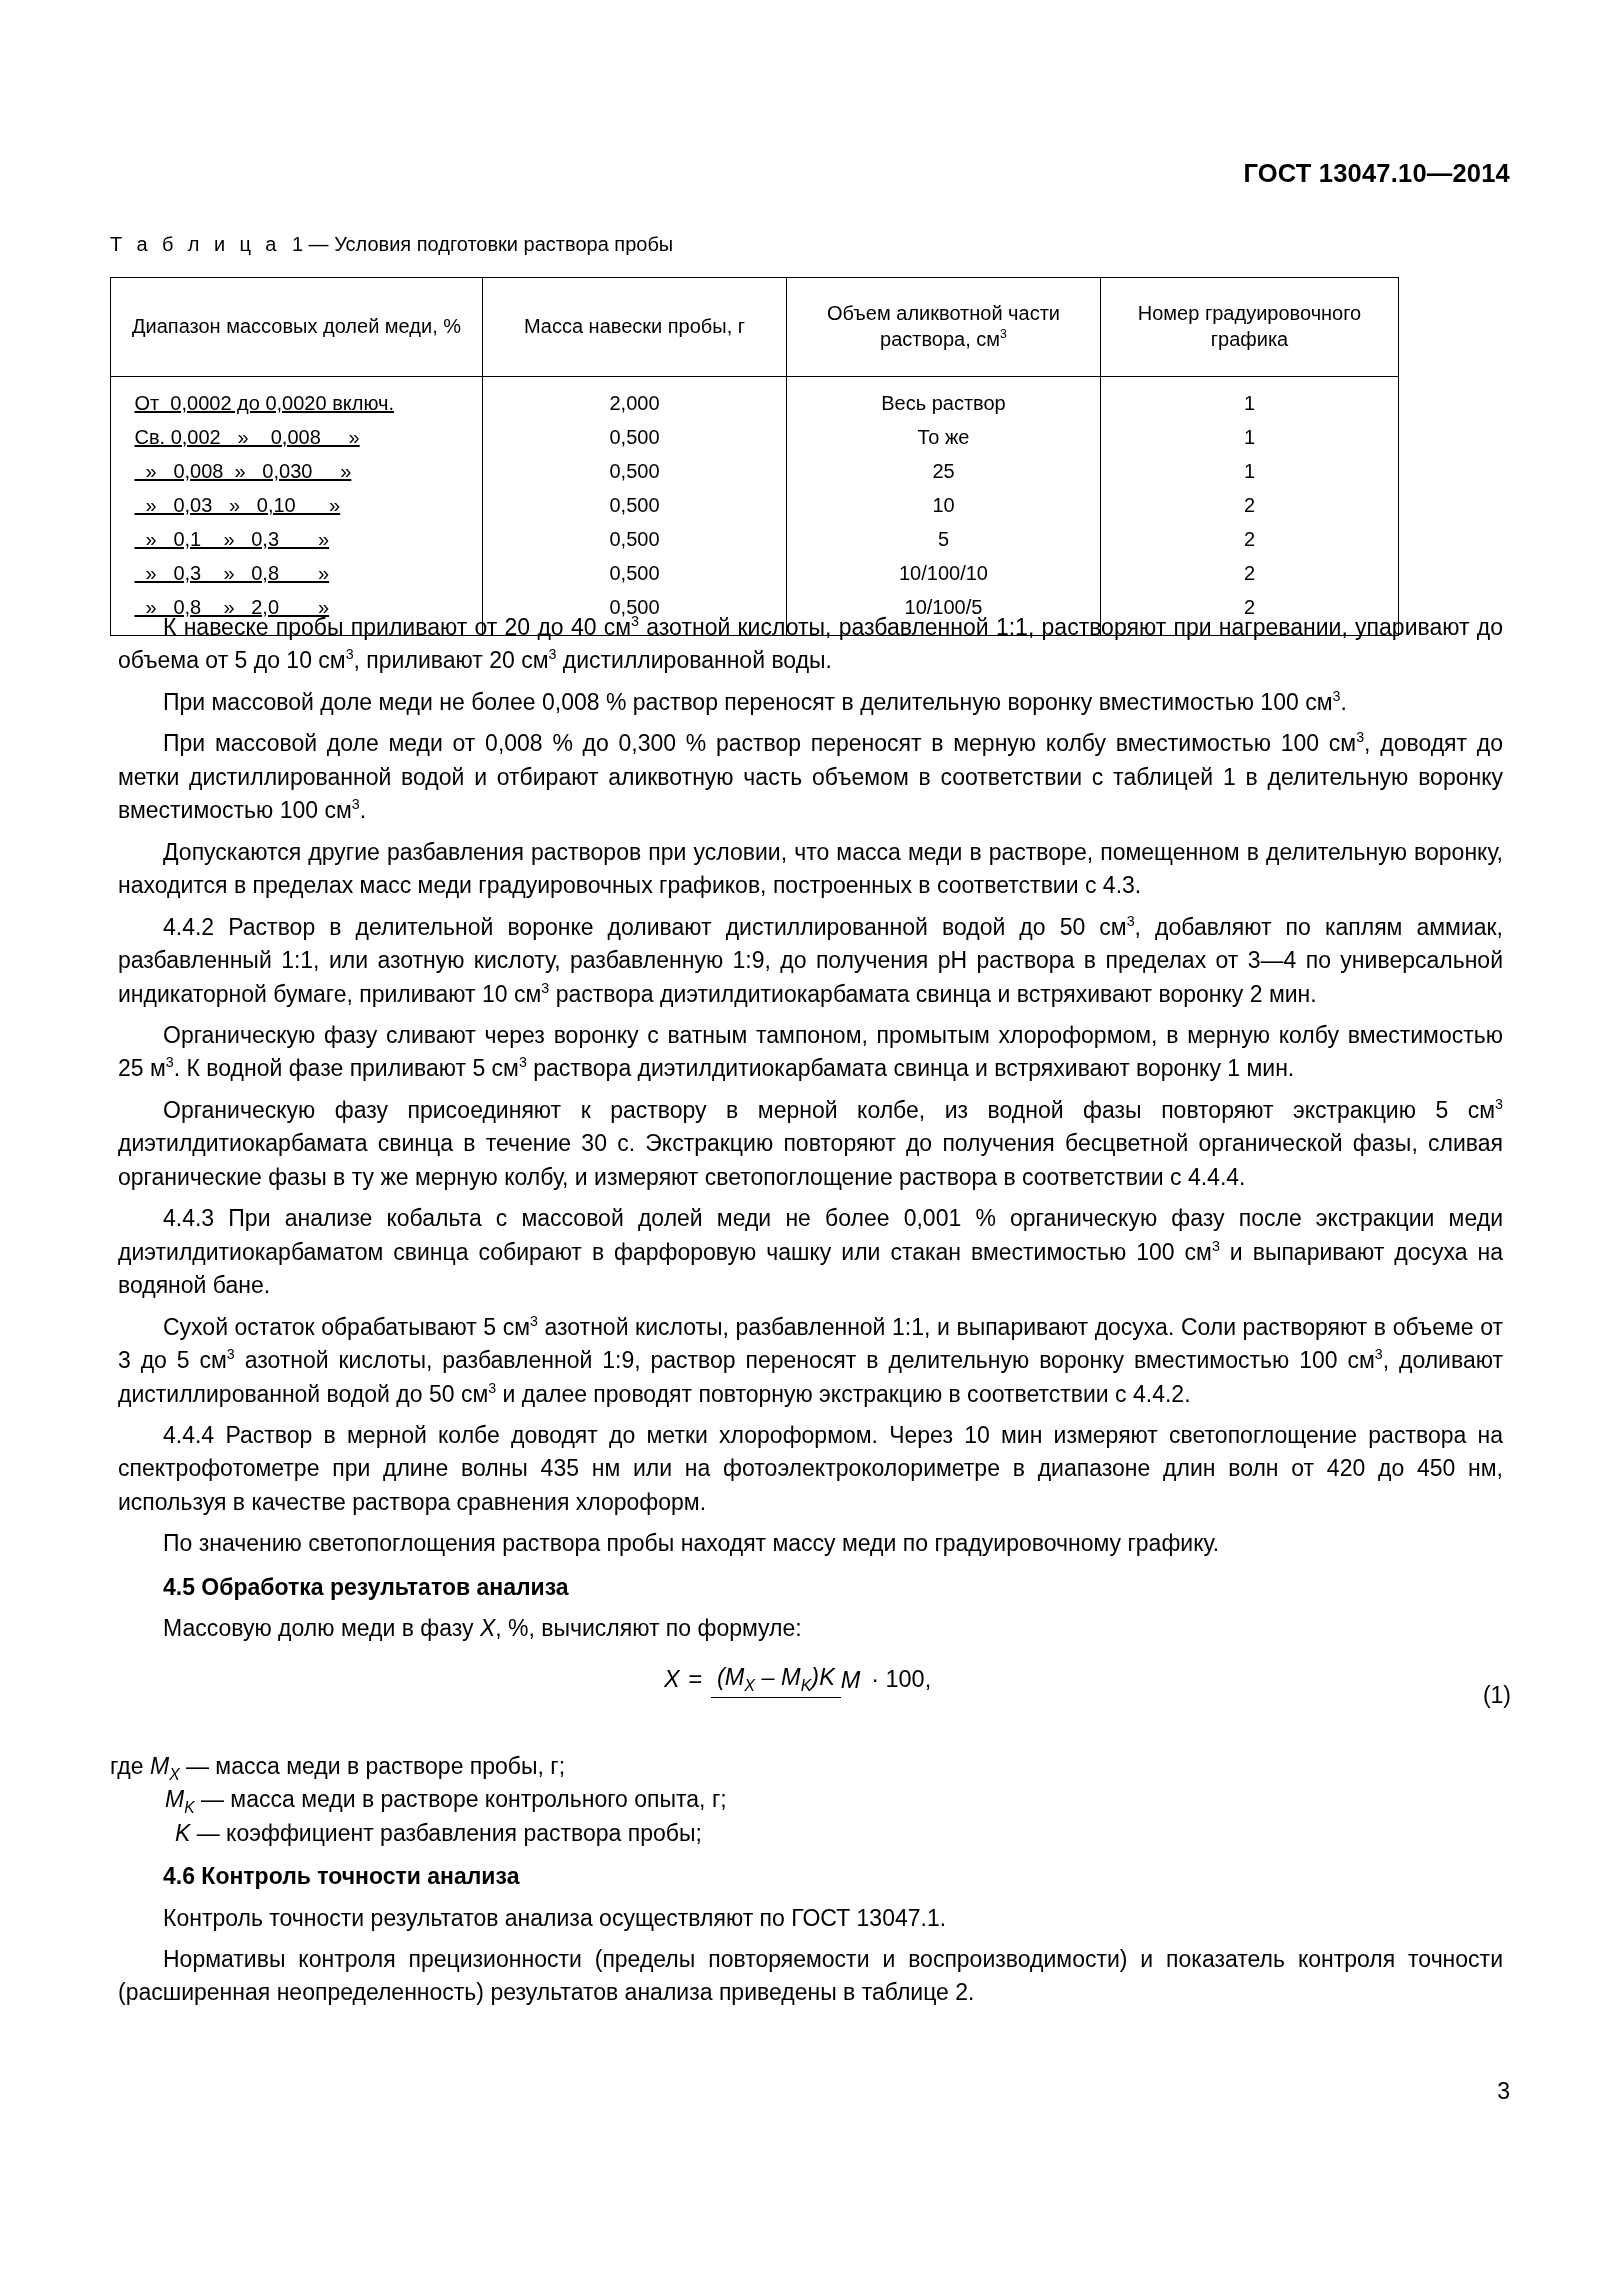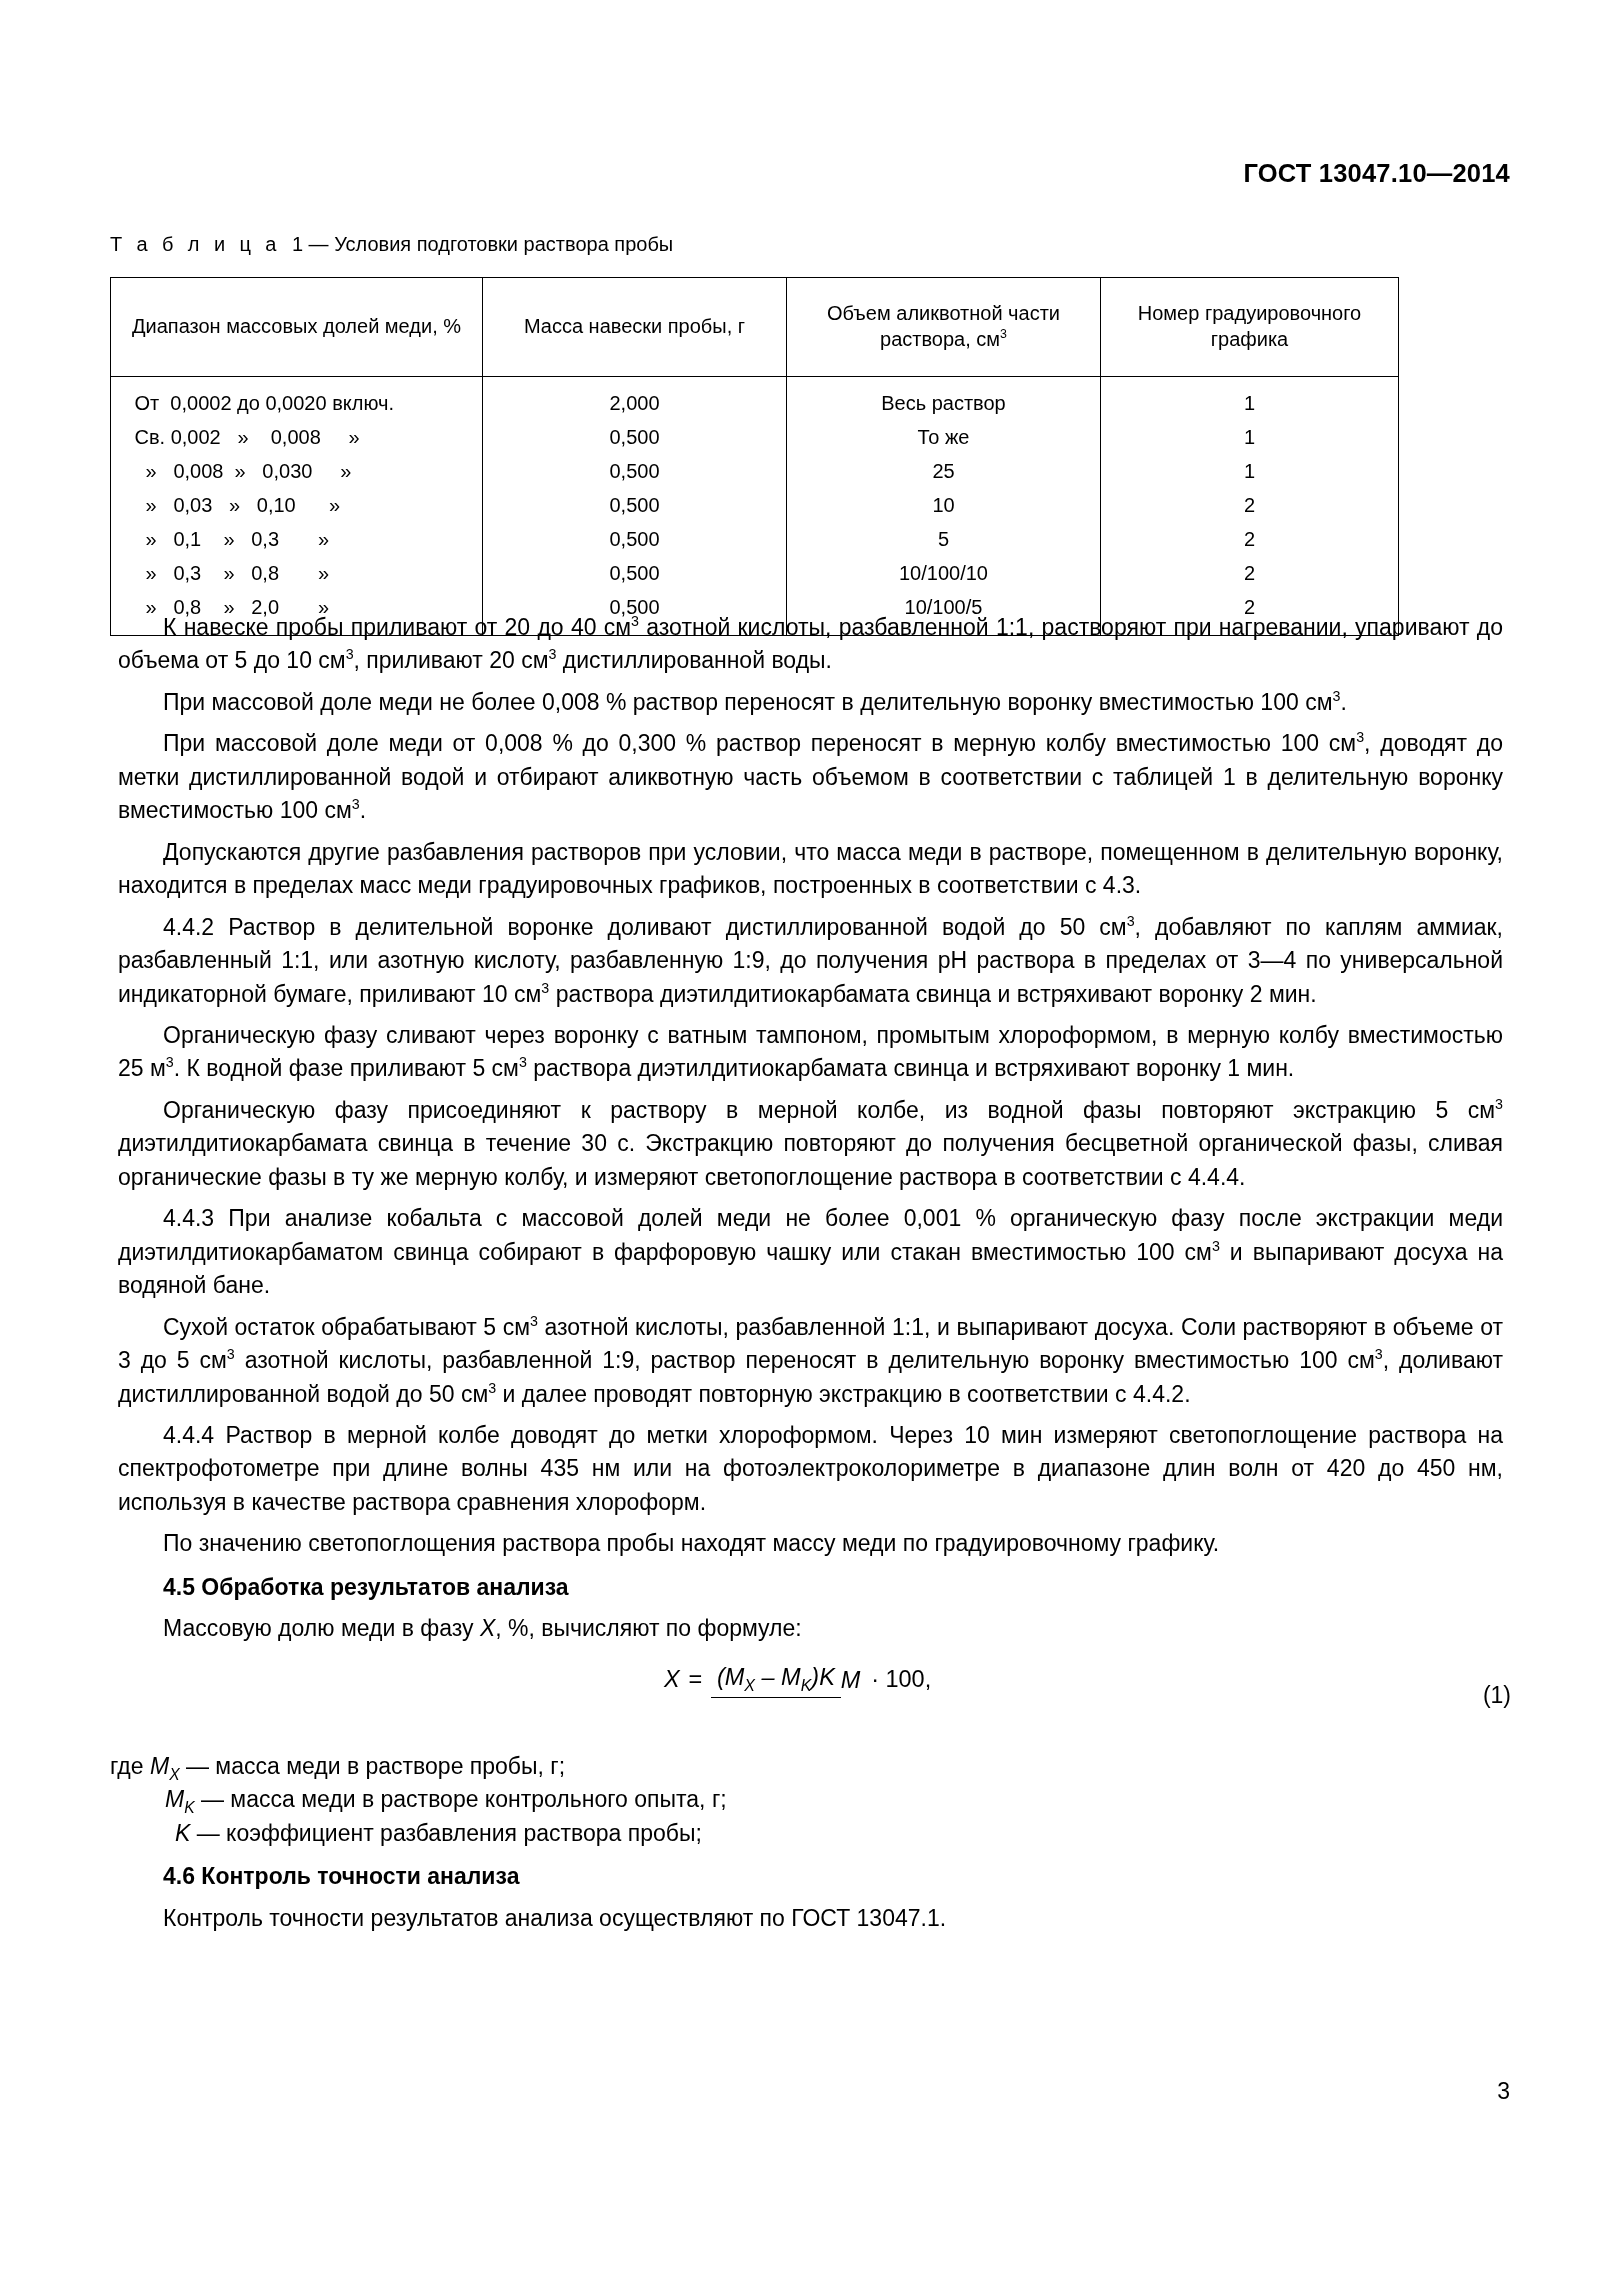--- a/index.html
+++ b/index.html
@@ -83,21 +83,21 @@
     vertical-align: top;
   }
   table.t1 tbody tr:last-child td {
     border-bottom: 1.4px solid #000;
   }
   .cellpad { padding: 8.8px 0 10.8px 0; }
   .rowtext {
     line-height: 1.70;
     white-space: pre;
   }
-  .col-range  { padding-left: 23.5px; text-align: left; }
+  .col-range  { padding-left: 23.5px; text-align: left; text-decoration: underline; }
   .col-center { text-align: center; }
   .sup { font-size: 0.62em; vertical-align: super; line-height: 0; }
 
   
   .body-text {
     position: absolute;
     top: 603px;
     left: 110px;
     width: 1401px;
     font-size: 23px;
@@ -307,18 +307,19 @@
     <ul class="wherelist">
       <li><span>где </span><span class="it">M</span><span class="it sub">X</span><span> — масса меди в растворе пробы, г;</span></li>
       <li><span class="lead" style="width:55px;"></span><span class="it">M</span><span class="it sub">K</span><span> — масса меди в растворе контрольного опыта, г;</span></li>
       <li><span class="lead" style="width:65px;"></span><span class="it">K</span><span class="it sub"></span><span> —  коэффициент разбавления раствора пробы;</span></li>
     </ul>
 
     <p class="h-sub">4.6  Контроль точности анализа</p>
 
     <p>Контроль точности результатов анализа осуществляют по ГОСТ 13047.1.</p>
 
+    <p>Нормативы контроля прецизионности (пределы повторяемости и воспроизводимости) и показатель контроля точности (расширенная неопределенность) результатов анализа приведены в таблице 2.</p>
   </div>
 
   <div class="pageno">3</div>
 
 </div>
 
 
 </body></html>

